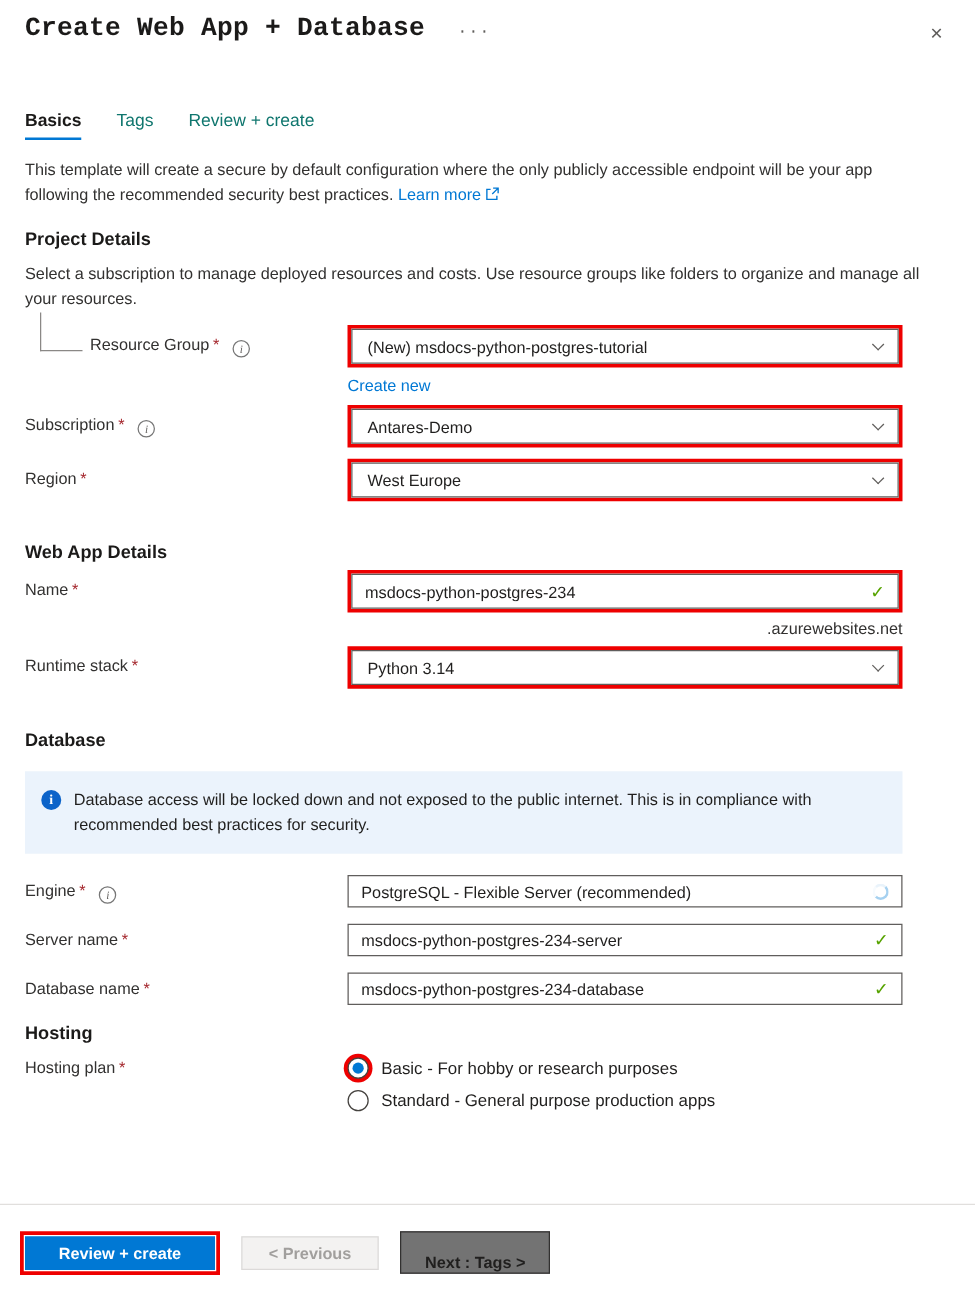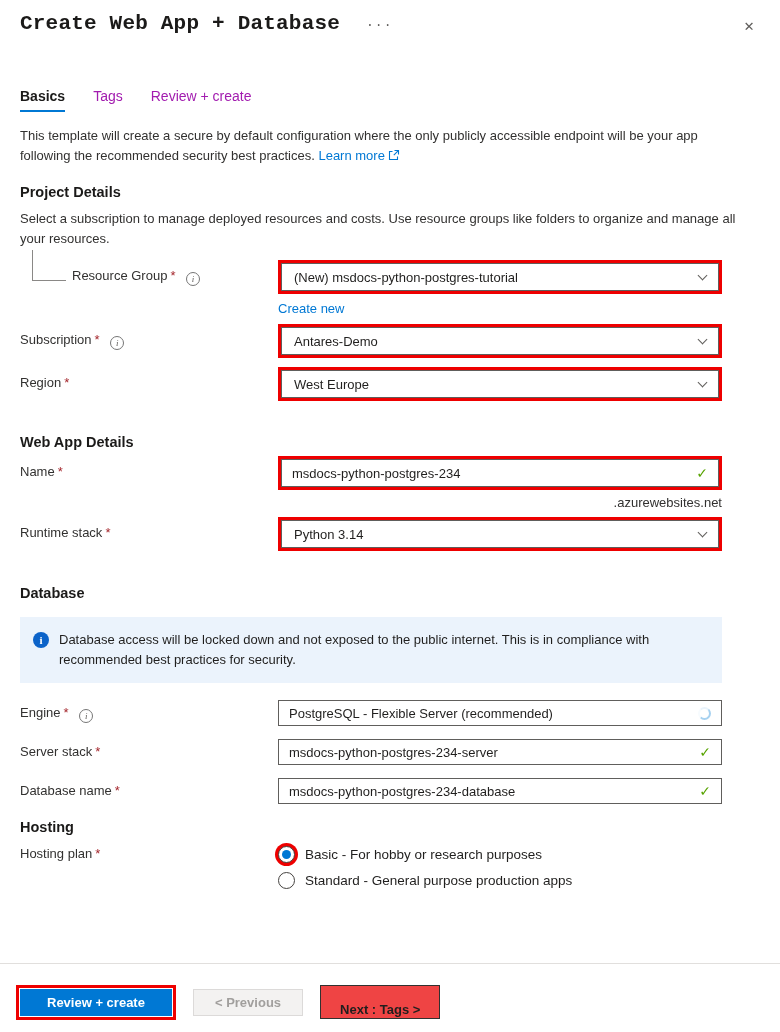--- a/index.html
+++ b/index.html
@@ -8,21 +8,21 @@
   .content { padding:12px 20px 0 20px; }
 
   
   .titlebar { display:flex; align-items:flex-start;font-family:Liberation Mono, monospace; }
   .title { font-size:21px; font-weight:700; color:#1b1a19; letter-spacing:.2px; }
   .more-btn { margin-left:26px; margin-top:6px; color:#605e5c; font-size:13px; letter-spacing:1px; cursor:pointer; }
   .close-btn { margin-left:auto; margin-top:2px; font-size:16px; color:#605e5c; cursor:pointer; padding:2px 6px; }
 
   
   .tabs { display:flex; margin-top:50px; }
-  .tab { margin-right:28px; padding-bottom:6px; font-size:14px; color:#a21caf; cursor:pointer; }
+  .tab { margin-right:28px; padding-bottom:6px; font-size:14px; color:#0f766e; cursor:pointer; }
   .tab.active { font-weight:700; color:#1b1a19; border-bottom:2px solid #0078d4; }
 
   .intro { margin-top:14px; line-height:1.5; max-width:728px; color:#323130; }
   .link { color:#0078d4; text-decoration:none; cursor:pointer; }
   .ext-icon { display:inline-block; vertical-align:-1px; margin-left:3px; }
 
   .section-heading { margin-top:18px; font-size:14.5px; font-weight:700; color:#1b1a19; }
   .section-desc { margin-top:9px; line-height:1.5; max-width:728px; }
 
   
@@ -72,21 +72,21 @@
   .radio-label { margin-left:10px; color:#201f1e; font-size:13.5px; }
 
   
   .footer { position:absolute; left:0; top:963px; width:780px; border-top:1px solid #e1dfdd; background:#fff; }
   .footer-inner { padding:21px 0 0 20px; display:flex; align-items:center; }
   .btn { height:27px; font-family:"Liberation Sans", sans-serif; font-size:13px; cursor:pointer; }
   .btn-primary { background:#0078d4; color:#fff; font-weight:700; border:none; padding:0 27px;
     outline:3px solid #ee0000; outline-offset:1px; }
   .btn-disabled { background:#f3f2f1; color:#a19f9d; font-weight:700; border:1px solid #dcdad9;
     padding:0 21px; margin-left:21px; cursor:default; }
-  .btn-secondary { background:#ef4444; color:#201f1e; font-weight:700; border:1.5px solid #323130;
+  .btn-secondary { background:#737373; color:#201f1e; font-weight:700; border:1.5px solid #323130;
     padding:16px 19px; margin-left:17px; }
 </style>
 </head>
 <body>
 
 <div class="content">
 
   <div class="titlebar">
     <div class="title">Create Web App + Database</div>
     <div class="more-btn">···</div>
@@ -199,21 +199,21 @@
     <div class="col-control">
       <div class="textfield plain">
         <input type="text" value="PostgreSQL - Flexible Server (recommended)" style="">
         <span class="spinner"></span>
       </div>
     </div>
   </div>
 
   <div class="form-row" style="margin-top:13px;">
     <div class="col-label" style="padding-top:5px;">
-      <span>Server stack</span><span class="req">*</span>
+      <span>Server name</span><span class="req">*</span>
     </div>
     <div class="col-control">
       <div class="textfield plain">
         <input type="text" value="msdocs-python-postgres-234-server" style="">
         <span class="check">✓</span>
       </div>
     </div>
   </div>
 
   <div class="form-row" style="margin-top:13px;">

